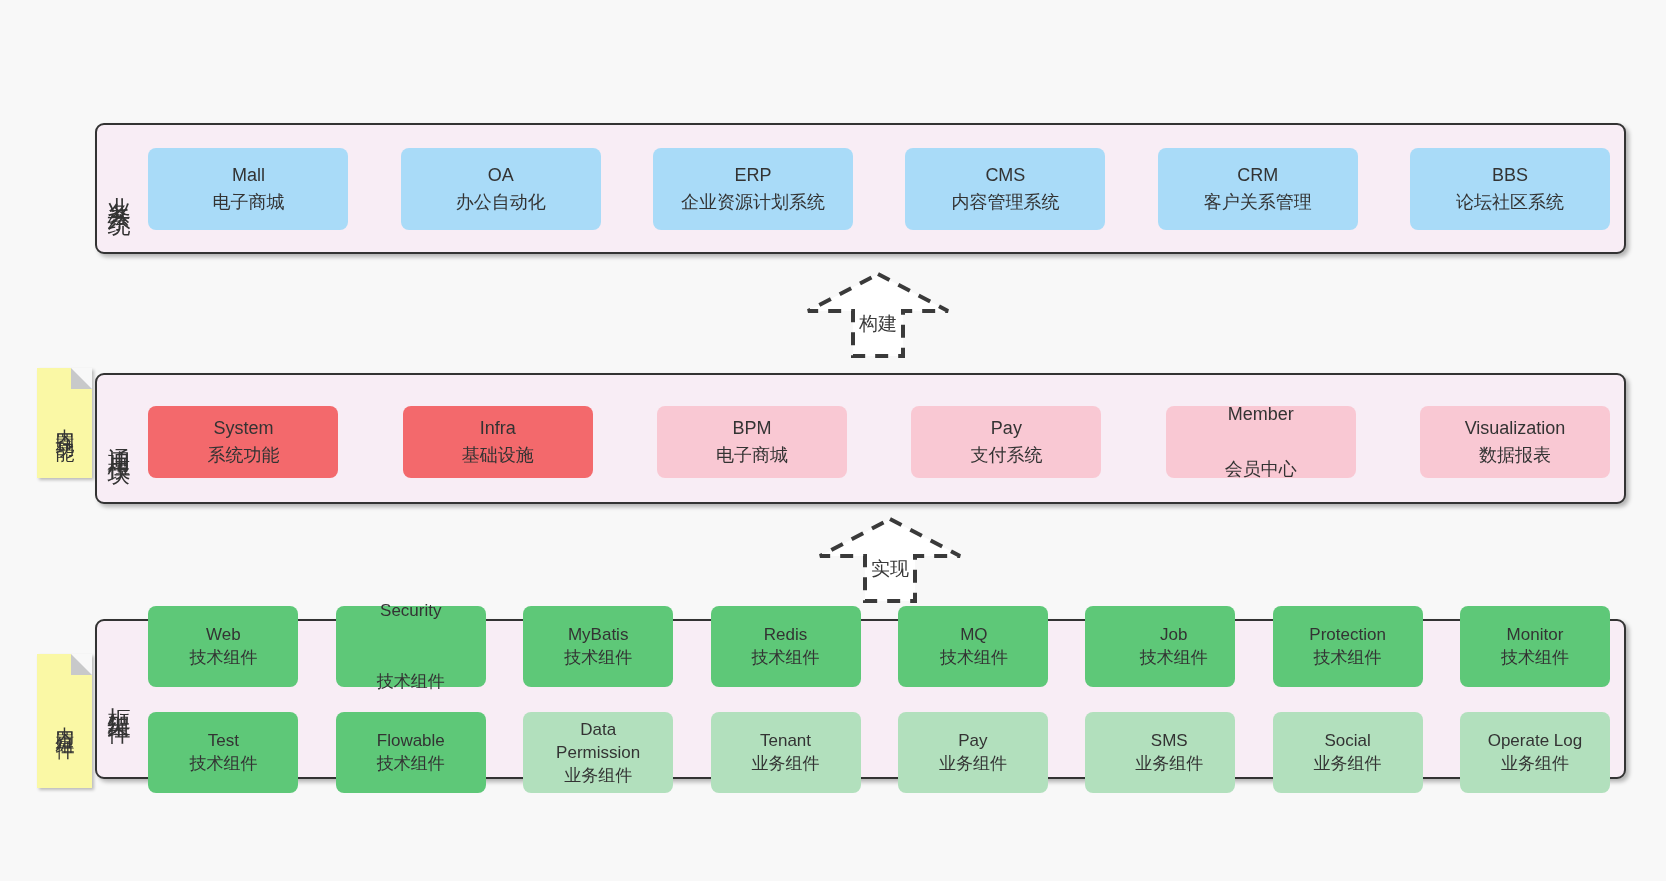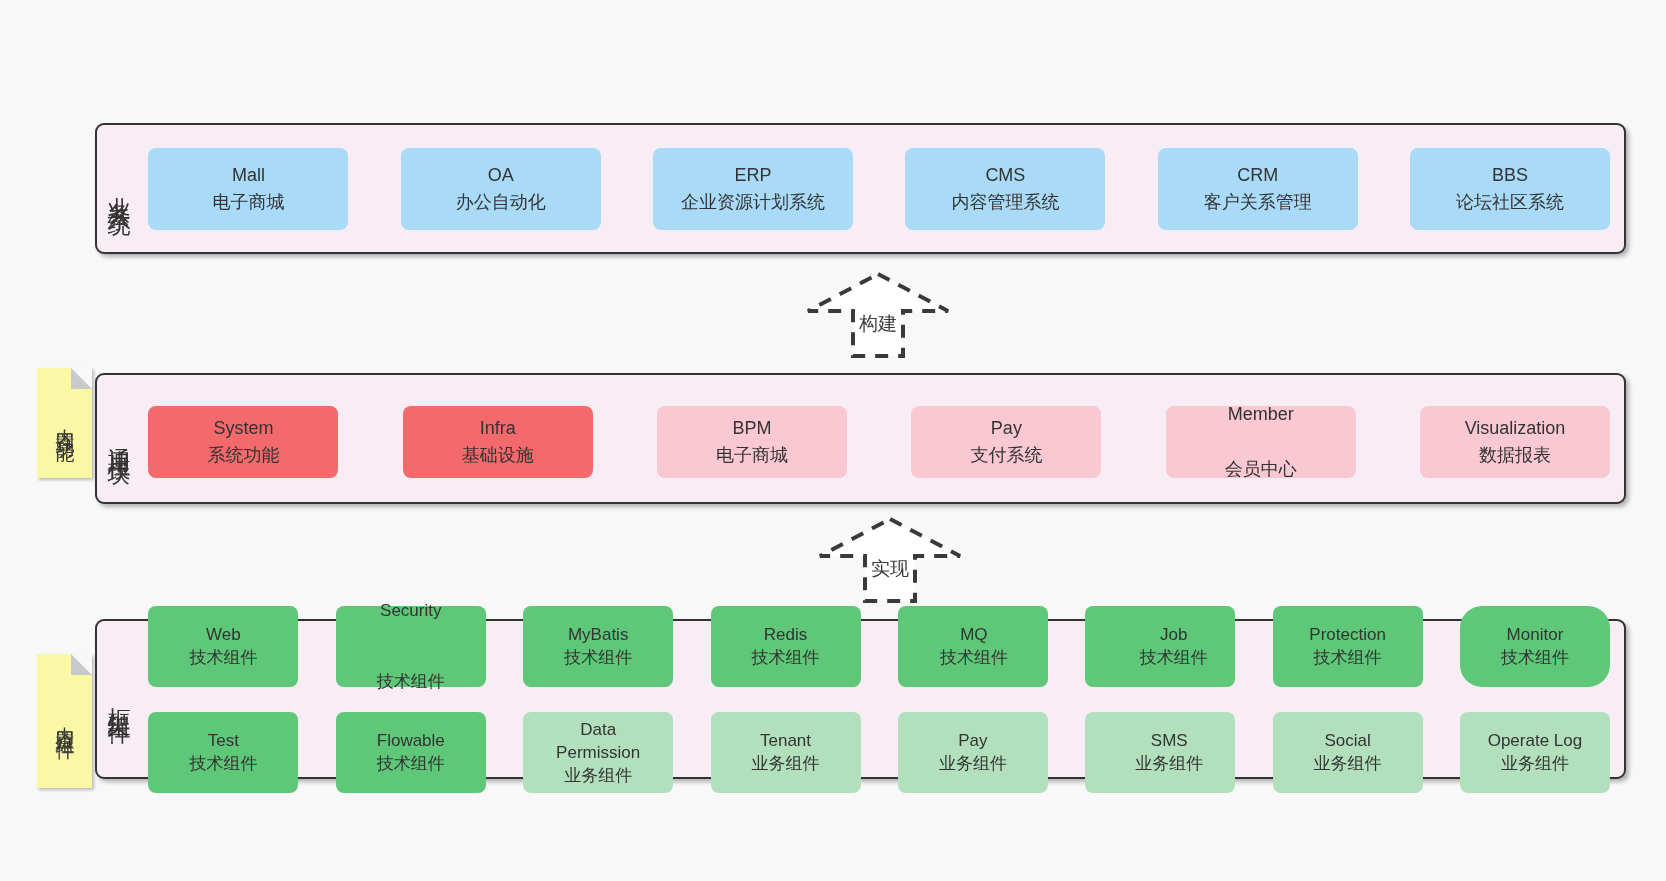--- a/index.html
+++ b/index.html
@@ -212,21 +212,21 @@
           <div class="box-zh">技术组件</div>
         </div>
         <div class="box box-sm" style="background: var(--green); padding-left: 33px;">
           <div class="box-en">Job</div>
           <div class="box-zh">技术组件</div>
         </div>
         <div class="box box-sm" style="background: var(--green);">
           <div class="box-en">Protection</div>
           <div class="box-zh">技术组件</div>
         </div>
-        <div class="box box-sm" style="background: var(--green); border-radius: 22px;">
+        <div class="box box-sm" style="background: var(--green);">
           <div class="box-en">Monitor</div>
           <div class="box-zh">技术组件</div>
         </div>
       </div>
     <div class="row">
         <div class="box box-sm" style="background: var(--green);">
           <div class="box-en">Test</div>
           <div class="box-zh">技术组件</div>
         </div>
         <div class="box box-sm" style="background: var(--green);">

